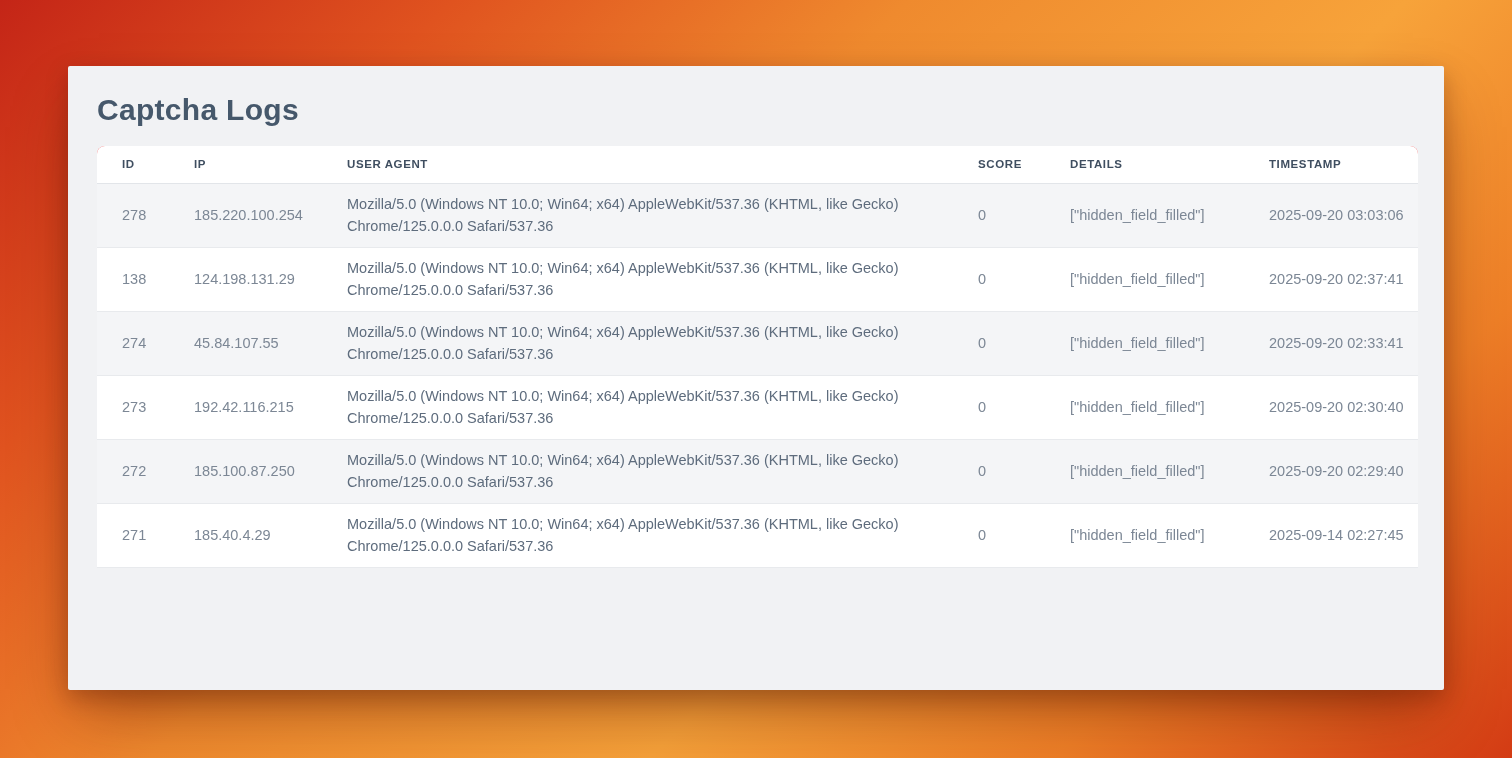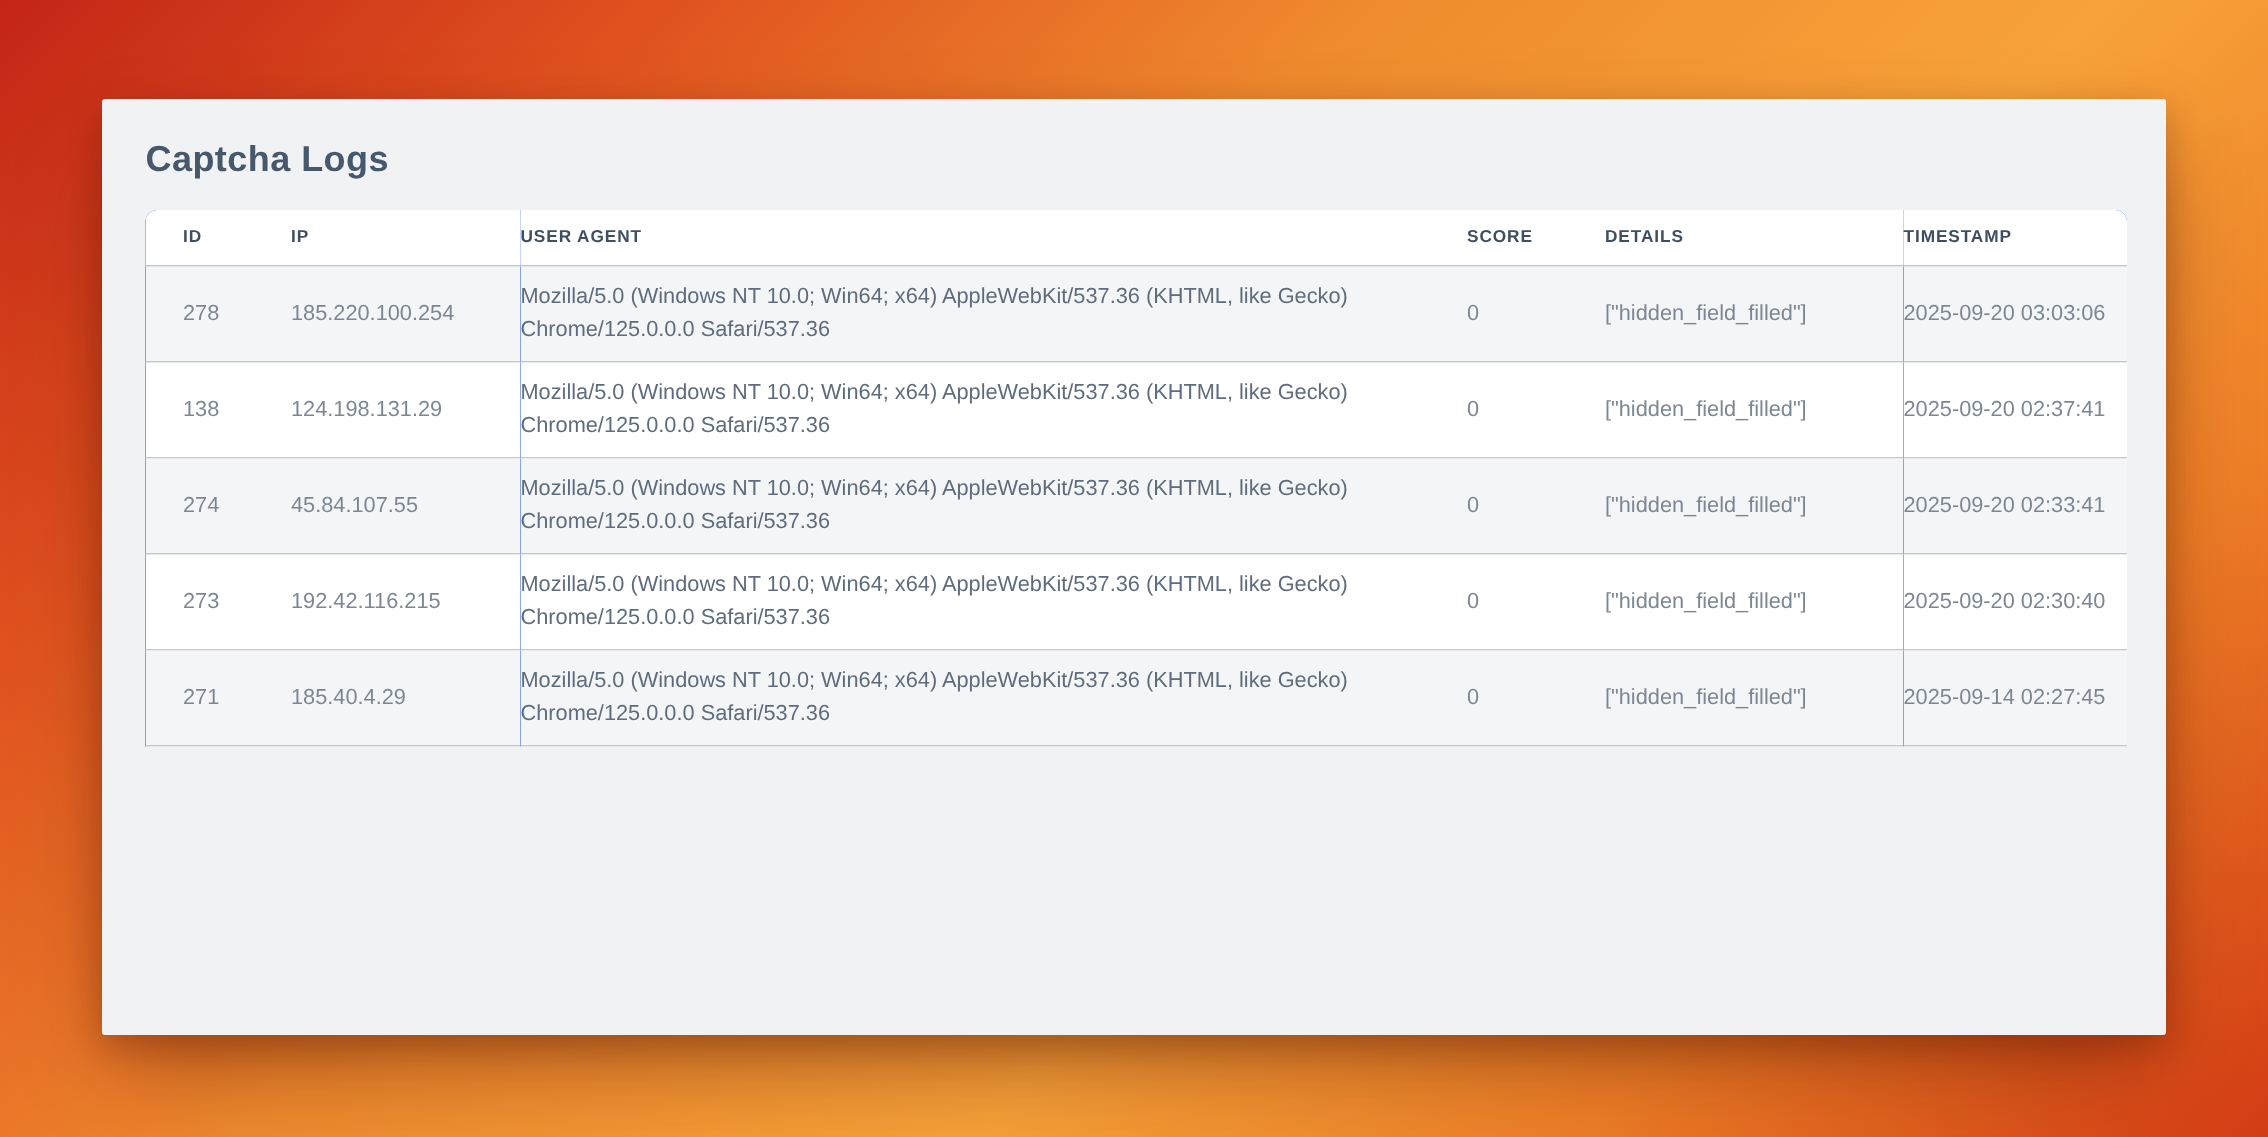--- a/index.html
+++ b/index.html
@@ -20,28 +20,28 @@
     top: 66px;
     width: 1376px;
     height: 624px;
     background: #f1f2f4;
     border-radius: 2px;
     box-shadow: 0 30px 60px -10px rgba(90, 20, 0, 0.45), 0 8px 22px rgba(60, 10, 0, 0.25);
     overflow: hidden;
   }
   .page-title {
     margin: 27px 0 0 29px;
-    font-size: 24px;
+    font-size: 30px;
     font-weight: 600;
     letter-spacing: 0.3px;
     color: #46586b;
   }
   .table-wrap {
     margin: 19px 26px 0 29px;
-    background: #1d4ed8;
+    background: #ef4444;
     border-radius: 8px 8px 0 0;
     overflow: hidden;
   }
   table {
     width: 100%;
     border-collapse: collapse;
     table-layout: fixed;
   }
   col.col0 { width: 97px; }
   col.col1 { width: 153px; }
@@ -128,20 +128,28 @@
           </tr>
           <tr>
             <td class="col0 cell-id">273</td>
             <td class="col1 cell-ip">192.42.116.215</td>
             <td class="col2 cell-user_agent">Mozilla/5.0 (Windows NT 10.0; Win64; x64) AppleWebKit/537.36 (KHTML, like Gecko) Chrome/125.0.0.0 Safari/537.36</td>
             <td class="col3 cell-score">0</td>
             <td class="col4 cell-details">["hidden_field_filled"]</td>
             <td class="col5 cell-timestamp">2025-09-20 02:30:40</td>
           </tr>
           <tr>
+            <td class="col0 cell-id">272</td>
+            <td class="col1 cell-ip">185.100.87.250</td>
+            <td class="col2 cell-user_agent">Mozilla/5.0 (Windows NT 10.0; Win64; x64) AppleWebKit/537.36 (KHTML, like Gecko) Chrome/125.0.0.0 Safari/537.36</td>
+            <td class="col3 cell-score">0</td>
+            <td class="col4 cell-details">["hidden_field_filled"]</td>
+            <td class="col5 cell-timestamp">2025-09-20 02:29:40</td>
+          </tr>
+          <tr>
             <td class="col0 cell-id">271</td>
             <td class="col1 cell-ip">185.40.4.29</td>
             <td class="col2 cell-user_agent">Mozilla/5.0 (Windows NT 10.0; Win64; x64) AppleWebKit/537.36 (KHTML, like Gecko) Chrome/125.0.0.0 Safari/537.36</td>
             <td class="col3 cell-score">0</td>
             <td class="col4 cell-details">["hidden_field_filled"]</td>
             <td class="col5 cell-timestamp">2025-09-14 02:27:45</td>
           </tr>
         </tbody>
     </table>
   </div>

